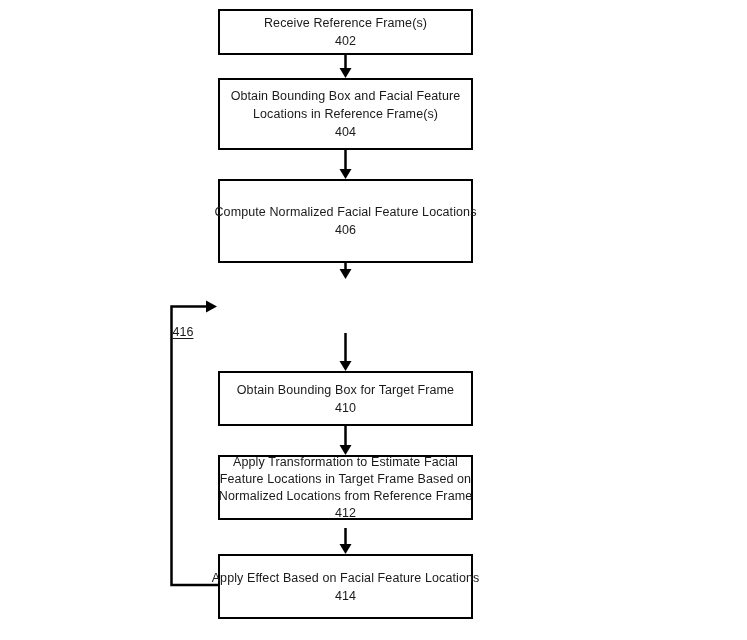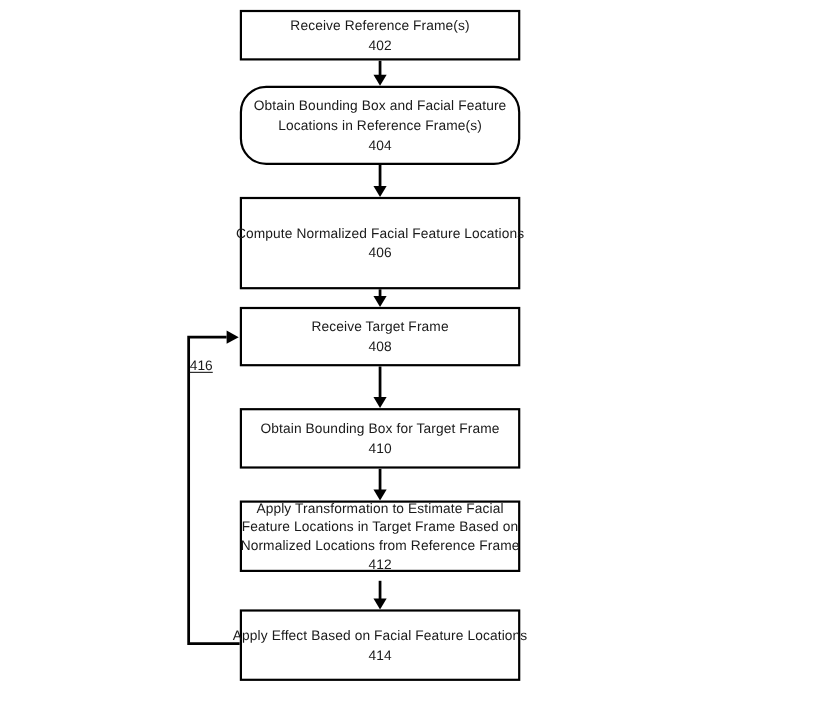--- a/index.html
+++ b/index.html
@@ -33,21 +33,21 @@
     display: flex;
     flex-direction: column;
     justify-content: center;
     align-items: center;
     text-align: center;
     font-size: 12.5px;
     line-height: 18px;
     letter-spacing: 0.1px;
   }
   .box-402 { top: 9px;   height: 46px; }
-  .box-404 { top: 78px;  height: 72px; border-radius: 24px; }
+  .box-404 { top: 78px;  height: 72px; }
   .box-406 { top: 179px; height: 84px; }
   .box-408 { top: 279px; height: 54px; }
   .box-410 { top: 371px; height: 55px; }
   .box-412 { top: 455px; height: 65px; line-height: 17px; }
   .box-414 { top: 554px; height: 65px; }
   .box-line {
     white-space: nowrap;
   }
   .box-ref {
     text-underline-offset: 2px;
@@ -111,24 +111,20 @@
     <div class="box-line">Obtain Bounding Box and Facial Feature</div>
     <div class="box-line">Locations in Reference Frame(s)</div>
     <div class="box-ref">404</div>
   </div>
 
   <div class="flow-box box-406">
     <div class="box-line">Compute Normalized Facial Feature Locations</div>
     <div class="box-ref">406</div>
   </div>
 
-  <div class="flow-box box-408">
-    <div class="box-line">Receive Target Frame</div>
-    <div class="box-ref">408</div>
-  </div>
 
   <div class="flow-box box-410">
     <div class="box-line">Obtain Bounding Box for Target Frame</div>
     <div class="box-ref">410</div>
   </div>
 
   <div class="flow-box box-412">
     <div class="box-line">Apply Transformation to Estimate Facial</div>
     <div class="box-line">Feature Locations in Target Frame Based on</div>
     <div class="box-line">Normalized Locations from Reference Frame</div>

